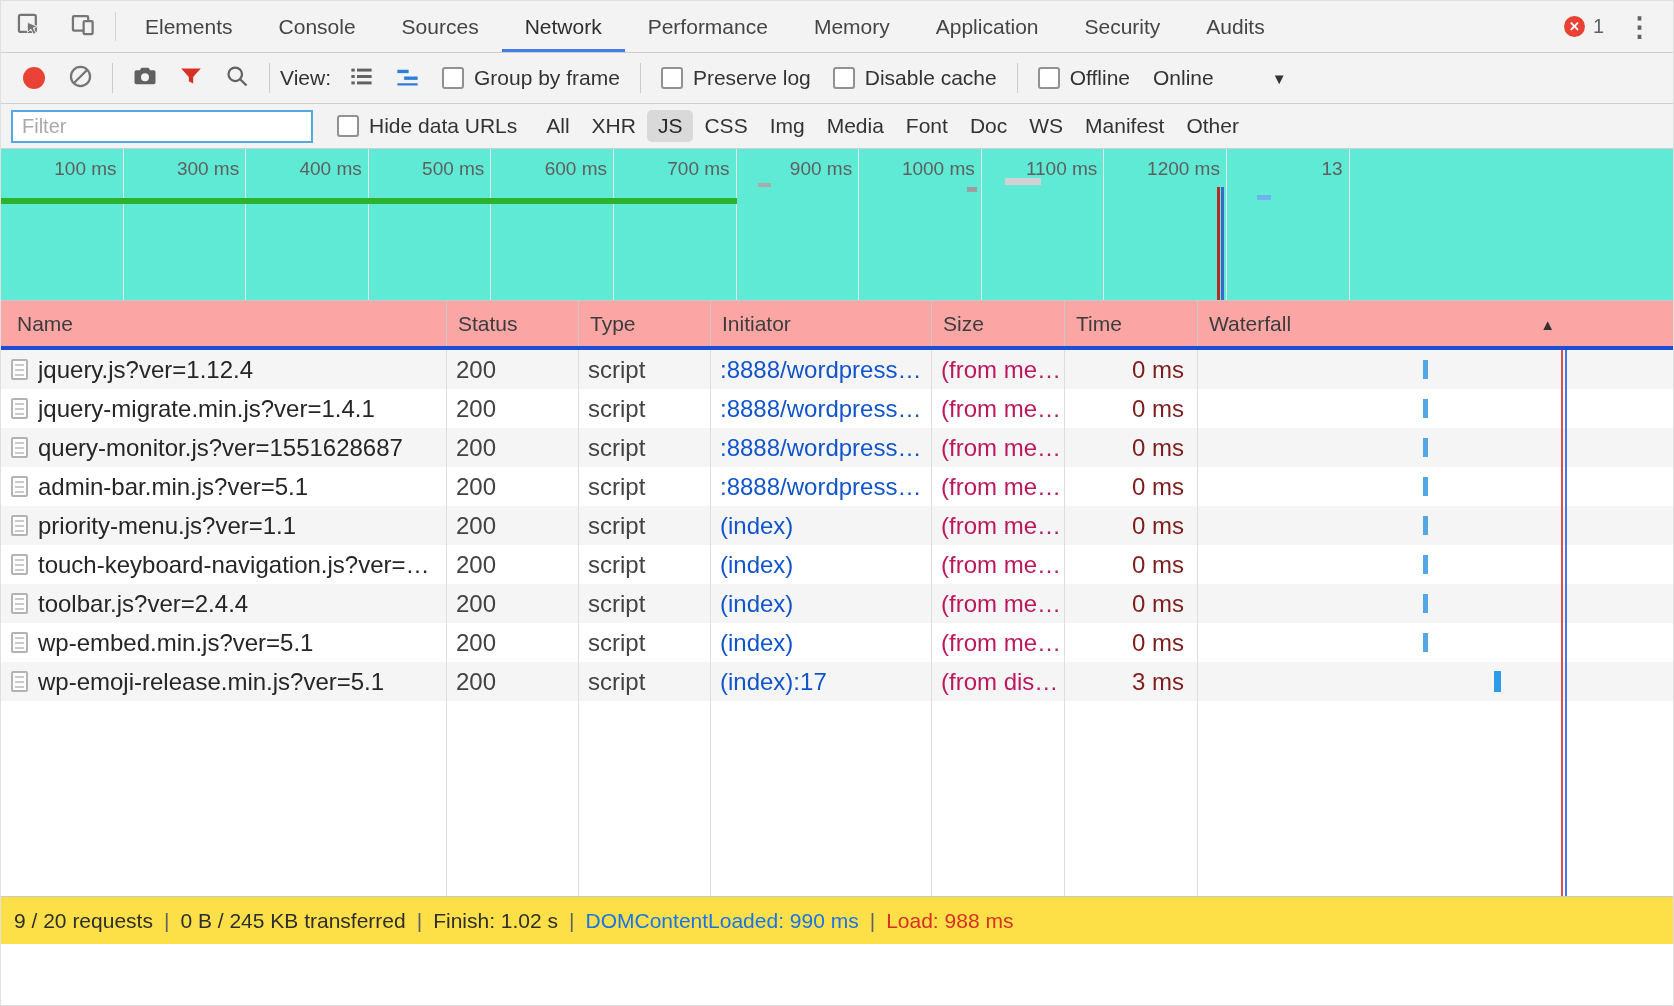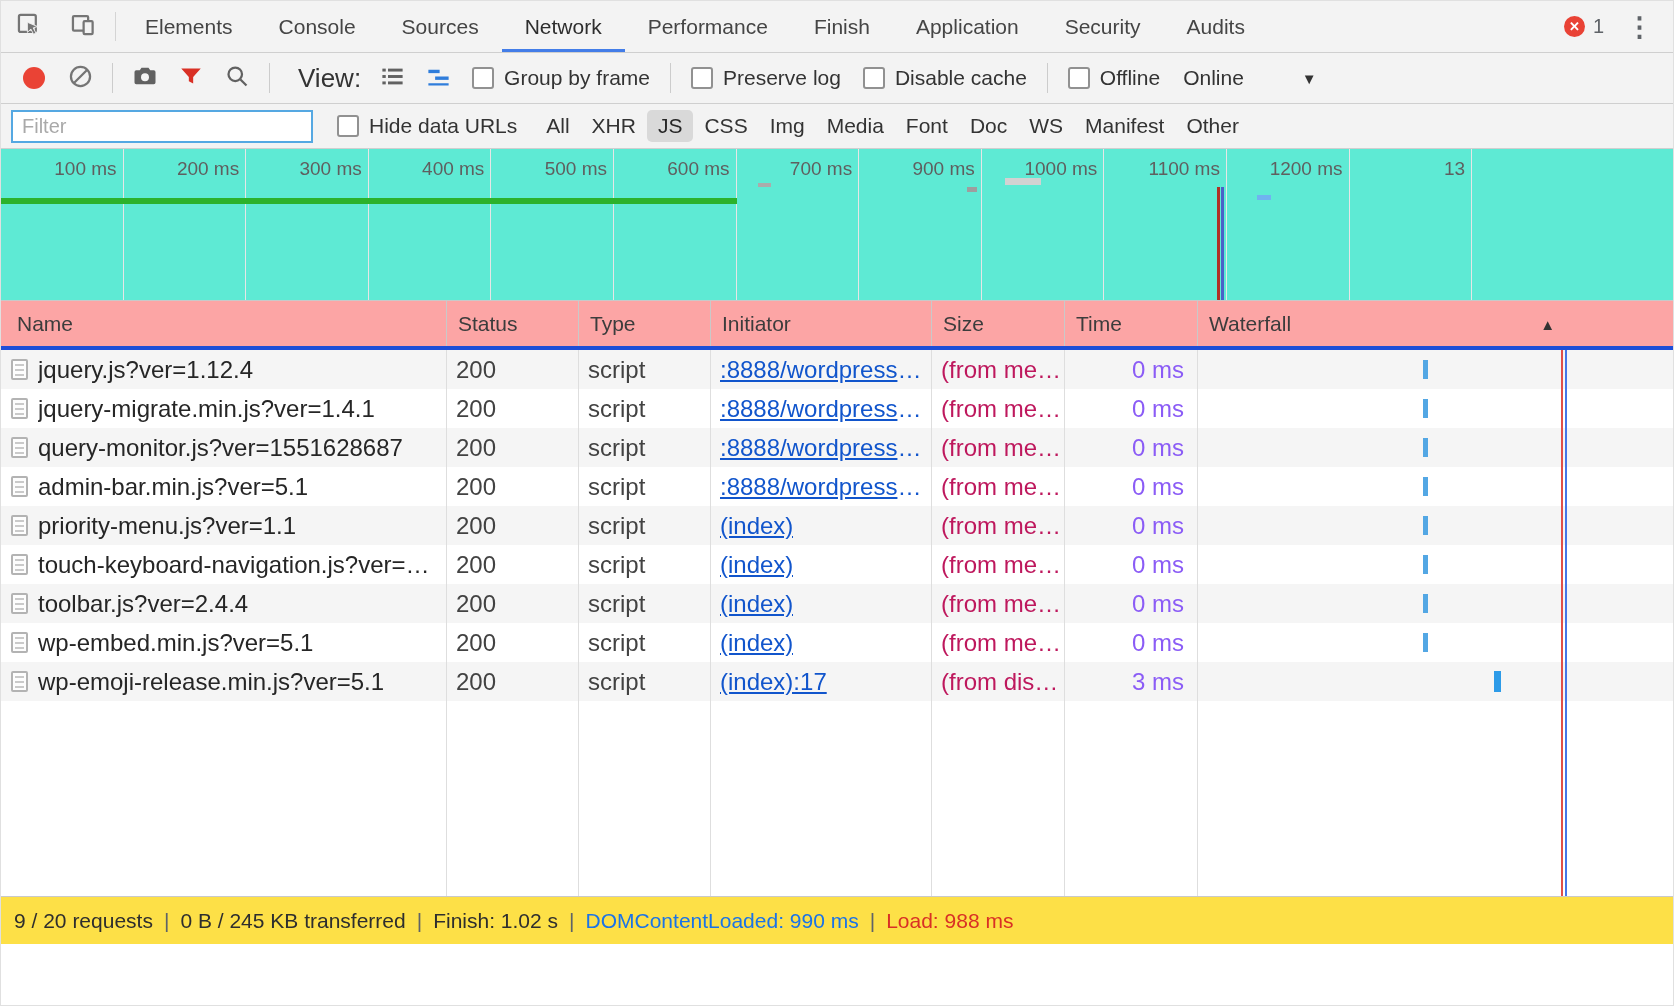--- a/index.html
+++ b/index.html
@@ -18,21 +18,21 @@
   .err-badge{display:flex;align-items:center;gap:8px;cursor:pointer}
   .err-circle{width:21px;height:21px;border-radius:50%;background:#e94235;color:#fff;font-size:13px;line-height:21px;text-align:center;font-weight:bold}
   .err-count{font-size:20px;color:#5f6368}
   .kebab{font-size:27px;color:#5f6368;cursor:pointer;padding:0 4px;font-weight:bold}
 
   
   .toolbar{flex:0 0 51px;height:51px;background:#f3f3f3;border-bottom:1px solid #cfcfcf;display:flex;align-items:center;padding:0 10px}
   .tool-icon{width:46px;height:38px;display:flex;align-items:center;justify-content:center;cursor:pointer;flex:0 0 auto}
   .record-dot{width:22px;height:22px;border-radius:50%;background:#ea4335}
   .v-div{width:1px;height:30px;background:#ccc;margin:0 9px;flex:0 0 1px}
-  .tool-label{font-size:26px;color:#333;margin:0 8px 0 19px}
+  .tool-label{font-size:21px;color:#333;margin:0 8px 0 1px}
   .cb-group{display:flex;align-items:center;gap:10px;cursor:pointer;padding:0 11px;white-space:nowrap}
   .cb{width:22px;height:22px;border:2px solid #919191;border-radius:3px;background:#fff;flex:0 0 22px}
   .cb-label{font-size:21px;color:#333}
   .throttle{display:flex;align-items:center;cursor:pointer;padding:0 4px 0 12px}
   .throttle-label{font-size:21px;color:#333}
   .dd-arrow{font-size:15px;color:#333;margin-left:58px}
 
   
   .filterbar{flex:0 0 45px;height:45px;background:#f3f3f3;border-bottom:1px solid #cfcfcf;display:flex;align-items:center;padding:0 10px}
   .filter-input{width:302px;height:33px;border:2px solid #55a8e2;background:#fff;font-size:20px;padding:0 9px;color:#333;outline:none;font-family:inherit;flex:0 0 302px}
@@ -63,23 +63,23 @@
   .row{height:39px;flex:0 0 39px;font-size:24px;cursor:default}
   .row:nth-child(odd){background:#f5f5f5}
   .td{display:flex;align-items:center;padding:0 9px;border-right:1px solid #dedede;overflow:hidden;white-space:nowrap}
   .td:last-child{border-right:none}
   .c-name{padding-left:10px;gap:10px;color:#262626}
   .name-text{overflow:hidden;text-overflow:ellipsis}
   .file-icon{width:17px;height:21px;border:2px solid #b3b3b3;border-radius:2px;background:#fdfdfd;flex:0 0 17px;position:relative}
   .file-icon::before{content:"";position:absolute;left:2px;right:2px;top:3px;height:12px;
      background:repeating-linear-gradient(to bottom,#cacaca 0 2px,transparent 2px 5px)}
   .c-status,.c-type{color:#424242}
-  .c-init a{color:#1155cc;text-decoration:underline;cursor:pointer;overflow:hidden;text-overflow:ellipsis}
+  .c-init a{color:#1155cc;cursor:pointer;overflow:hidden;text-overflow:ellipsis}
   .c-size{color:#be185d}
-  .c-time{justify-content:flex-end;color:#8b5cf6;padding-right:13px}
+  .c-time{justify-content:flex-end;color:#7f1d1d;padding-right:13px}
   .c-wf{position:relative}
   .wf-tick{position:absolute;top:10px;width:5px;height:19px;background:#53a7e4}
   .wf-tick.big{width:7px;height:21px;top:9px;background:#2d9be8}
   .filler{flex:1 1 auto}
   .filler .td{height:100%}
   .body-line{position:absolute;top:0;bottom:0;width:2px}
 
   
   .footer{flex:0 0 48px;height:48px;background:#fde047;border-top:1px solid #c9c9c9;display:flex;align-items:center;padding:0 13px;font-size:21px;color:#2e2e2e;gap:11px;white-space:nowrap}
   .footer .sep{color:#5f6368}
@@ -108,21 +108,21 @@
             <rect x="13" y="9" width="8" height="11.5" rx="1" fill="#f3f3f3" stroke="#757575" stroke-width="2"></rect>
           </svg>
       </span>
     </div>
     <div class="tb-divider"></div>
     <div class="tab">Elements</div>
     <div class="tab">Console</div>
     <div class="tab">Sources</div>
     <div class="tab active">Network</div>
     <div class="tab">Performance</div>
-    <div class="tab">Finish</div>
+    <div class="tab">Memory</div>
     <div class="tab">Application</div>
     <div class="tab">Security</div>
     <div class="tab">Audits</div>
     <div class="tabbar-right">
       <div class="err-badge">
         <span class="err-circle">✕</span>
         <span class="err-count">1</span>
       </div>
       <div class="kebab">⋮</div>
     </div>
@@ -228,21 +228,20 @@
       <span class="pill">Doc</span>
       <span class="pill">WS</span>
       <span class="pill">Manifest</span>
       <span class="pill">Other</span>
     </div>
   </div>
 
   <div class="overview">
     <div class="ruler">
       <div class="ruler-seg">100 ms</div>
-      <div class="ruler-seg">200 ms</div>
       <div class="ruler-seg">300 ms</div>
       <div class="ruler-seg">400 ms</div>
       <div class="ruler-seg">500 ms</div>
       <div class="ruler-seg">600 ms</div>
       <div class="ruler-seg">700 ms</div>
       <div class="ruler-seg">900 ms</div>
       <div class="ruler-seg">1000 ms</div>
       <div class="ruler-seg">1100 ms</div>
       <div class="ruler-seg">1200 ms</div>
       <div class="ruler-seg">13</div>

